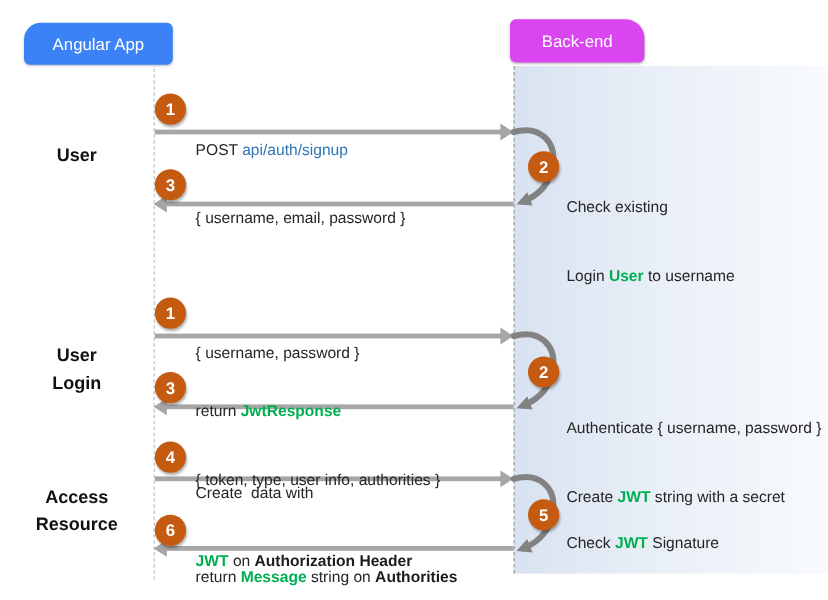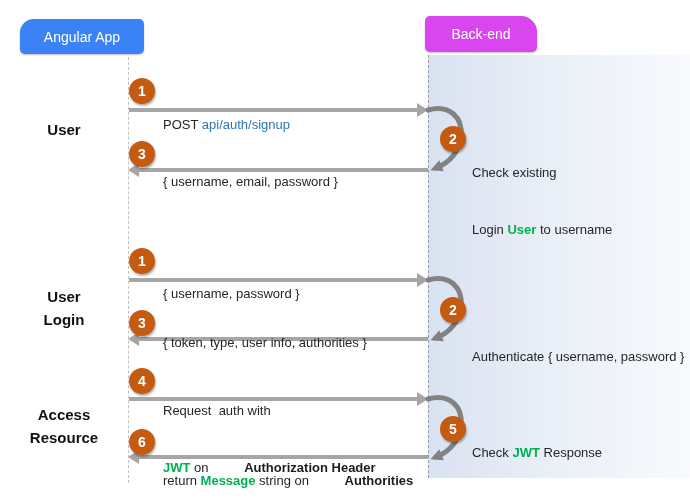--- a/index.html
+++ b/index.html
@@ -46,21 +46,21 @@
     display:flex;align-items:center;justify-content:center;
     box-shadow:1px 2px 2px rgba(0,0,0,.3);z-index:5;
   }
   
   .msg{
     position:absolute;font-size:13px;line-height:19px;color:#262626;
     white-space:pre-wrap;z-index:4;
   }
   .c-blue{color:#2e75b6;text-align:right;}
   .c-green{color:#00b050;font-weight:bold;}
-  .c-bold{color:#1c1c1c;font-weight:bold;margin-left:32px;}
+  .c-bold{color:#1c1c1c;font-weight:bold;}
   
   .arrow{position:absolute;height:14px;z-index:3;}
   .arrow.right{left:129px;width:299px;}
   .arrow.left{left:128px;width:300px;}
   .arrow .shaft{position:absolute;top:5px;height:4px;background:#a6a6a6;}
   .arrow.right .shaft{left:0;right:9px;}
   .arrow.left .shaft{left:9px;right:0;}
   .arrow .head{position:absolute;top:0;width:0;height:0;
     border-top:7px solid transparent;border-bottom:7px solid transparent;}
   .arrow.right .head{right:0;border-left:11px solid #a6a6a6;}
@@ -133,47 +133,49 @@
       <i class="shaft"></i>
       <i class="head"></i>
     </div>
 
   <svg class="loop" style="top:274px" width="48" height="72" viewBox="0 0 48 72">
     <path d="M2,6 C24,0 37,14 35,32 C33,48 25,58 10,64" fill="none" stroke="#828282" stroke-width="5" stroke-linecap="round" marker-end="url(#loopArrow)"></path>
   </svg>
   <div class="badge" style="left:440px;top:297px">2</div>
   <div class="msg" style="left:472px;top:309px">
     <div><span>Authenticate { username, password }</span></div>
+    <div><span>Create </span><span class="c-green">JWT</span><span> string with a secret</span></div>
   </div>
 
   <div class="badge" style="left:129px;top:310px">3</div>
   <div class="msg" style="left:163px;top:295px">
+    <div><span>return </span><span class="c-green">JwtResponse</span></div>
     <div><span>{ token, type, user info, authorities }</span></div>
   </div>
   <div class="arrow left" style="top:332px">
       <i class="shaft"></i>
       <i class="head"></i>
     </div>
 
   <div class="badge" style="left:129px;top:368px">4</div>
   <div class="msg" style="left:163px;top:363px">
-    <div><span>Request  auth with</span></div>
+    <div><span>Create  data with</span></div>
     <div><span class="c-green">JWT</span><span> on </span><span class="c-bold">Authorization Header</span></div>
   </div>
   <div class="arrow right" style="top:392px">
       <i class="shaft"></i>
       <i class="head"></i>
     </div>
 
   <svg class="loop" style="top:393px" width="48" height="72" viewBox="0 0 48 72">
     <path d="M2,6 C24,0 37,14 35,32 C33,48 25,58 10,64" fill="none" stroke="#828282" stroke-width="5" stroke-linecap="round" marker-end="url(#loopArrow)"></path>
   </svg>
   <div class="badge" style="left:440px;top:416px">5</div>
   <div class="msg" style="left:472px;top:405px">
-    <div><span>Check </span><span class="c-green">JWT</span><span> Response</span></div>
+    <div><span>Check </span><span class="c-green">JWT</span><span> Signature</span></div>
     
     
   </div>
 
   <div class="badge" style="left:129px;top:429px">6</div>
   <div class="msg" style="left:163px;top:433px">
     <div><span>return </span><span class="c-green">Message</span><span> string on </span><span class="c-bold">Authorities</span></div>
   </div>
   <div class="arrow left" style="top:450px">
       <i class="shaft"></i>

